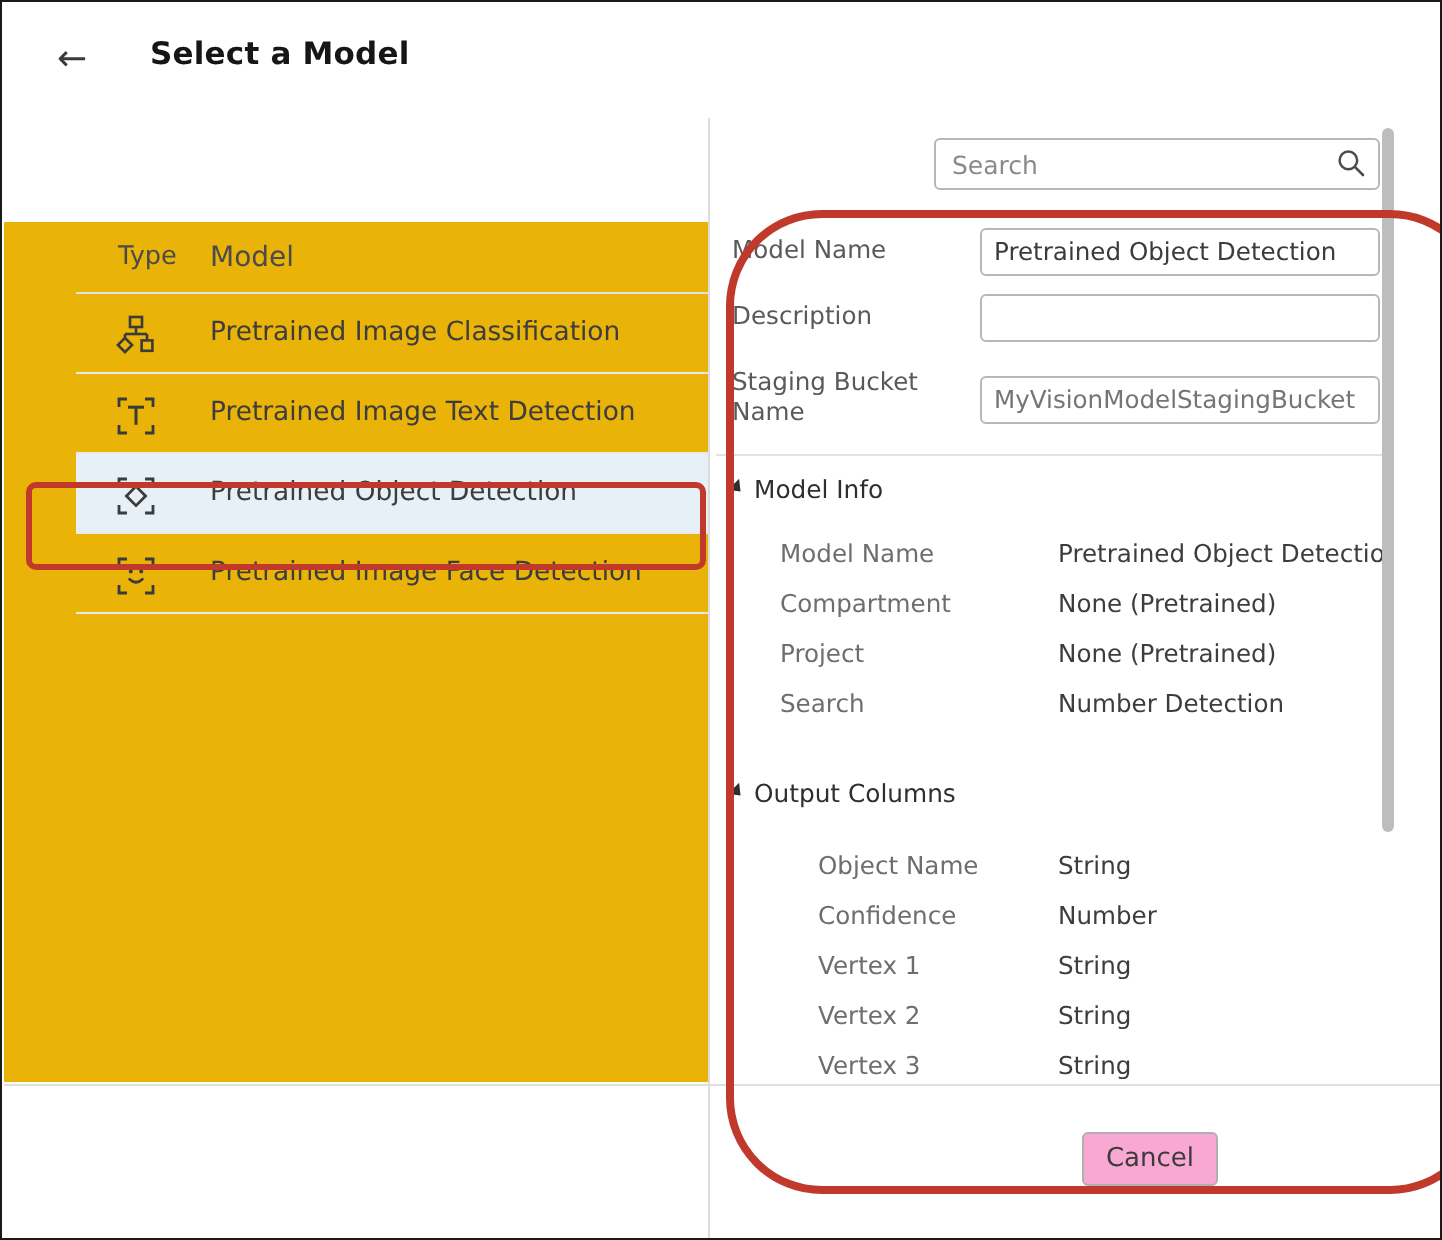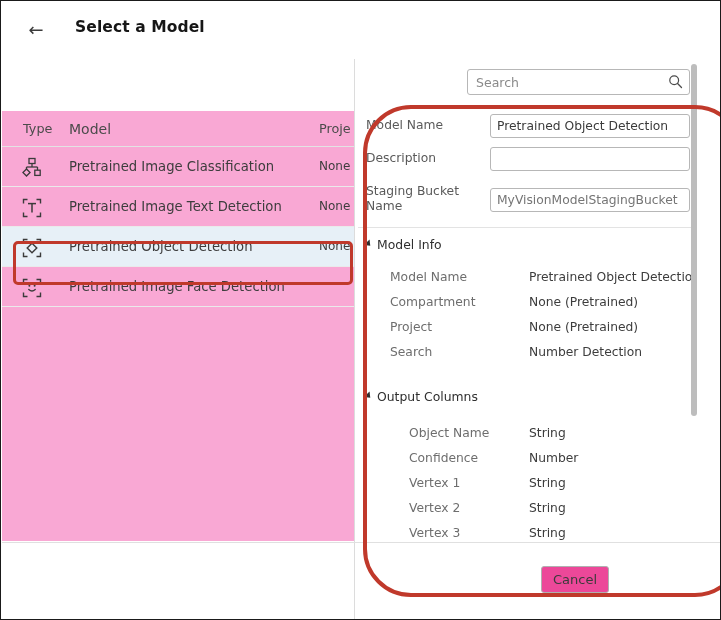--- a/index.html
+++ b/index.html
@@ -64,22 +64,23 @@
   #search-icon {
     position: absolute; right: 7px; top: 5px;
     width: 15px; height: 15px;
     pointer-events: none;
   }
 
   
   #list-panel {
     position: absolute; left: 1px; top: 110px;
     width: 352px; height: 430px;
-    background: #f9a8d4;
+    background: #eab308;
     overflow: hidden;
+    padding-left: 36px;
   }
   #list-header {
     position: relative;
     height: 36px;
     border-bottom: 1px solid #e3e3e3;
   }
   .col-type {
     position: absolute; left: 21px; top: 10px;
     font-size: 12.8px; color: #4b4b4b;
   }
@@ -221,21 +222,21 @@
   }
   #footer {
     position: absolute; left: 0; top: 542px;
     width: 719px; height: 77px;
   }
   #cancel-button {
     position: absolute; left: 540px; top: 23px;
     width: 68px; height: 27px;
     border: 1px solid #b0b0b0;
     border-radius: 3px;
-    background: #ec4899;
+    background: #f9a8d4;
     font-family: "DejaVu Sans", sans-serif;
     font-size: 13px;
     color: #3b3b3b;
     cursor: pointer;
   }
   #register-button {
     position: absolute; left: 615px; top: 23px;
     width: 83px; height: 27px;
     border: 1px solid #4a6b42;
     border-radius: 3px;

